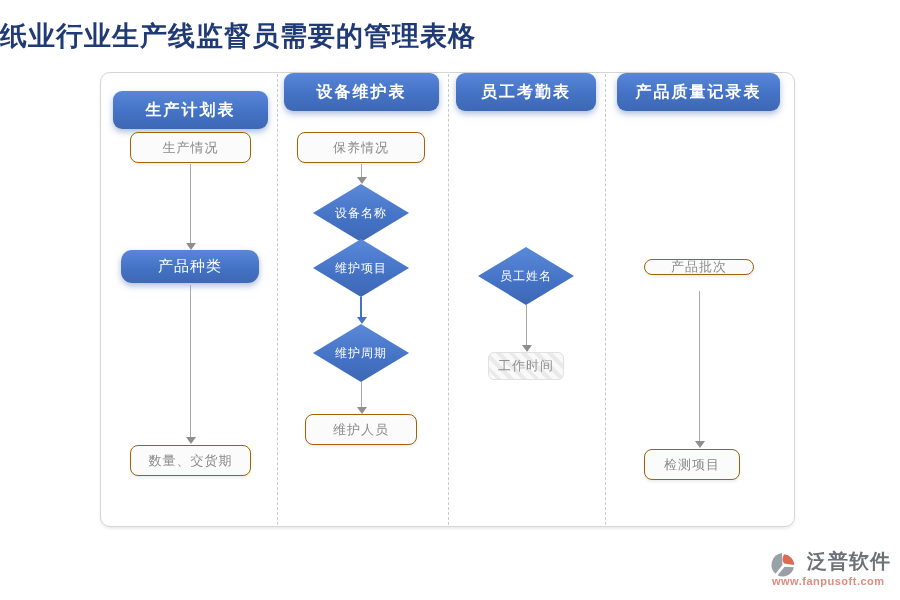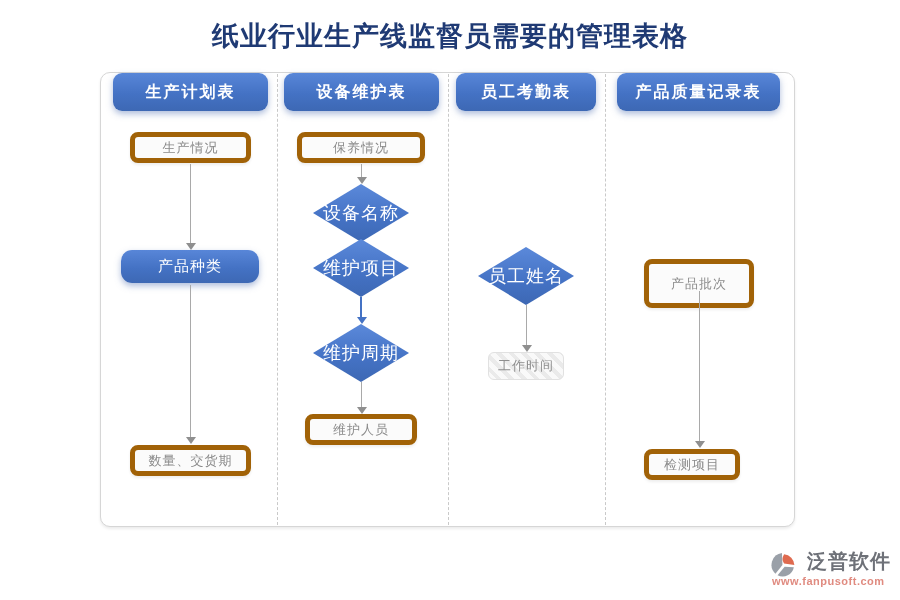--- a/index.html
+++ b/index.html
@@ -5,21 +5,21 @@
   * { margin:0; padding:0; box-sizing:border-box; }
   html,body { width:900px; height:600px; }
   body {
     font-family:"Liberation Sans","DejaVu Sans",sans-serif;
     background:#ffffff; position:relative; overflow:hidden;
   }
   .stage { position:absolute; inset:0; width:900px; height:600px; }
 
   .page-title {
     position:absolute; left:0; top:18px; width:900px;
-    text-align:center; font-family:"DejaVu Serif","Liberation Serif",serif;
+    font-family:"DejaVu Serif","Liberation Serif",serif;
     font-size:27px; font-weight:bold; color:#1f3a74; letter-spacing:1px;
   }
 
   .panel {
     position:absolute; left:100px; top:72px; width:695px; height:455px;
     border:1px solid #d6d6d6; border-radius:10px; background:#fff;
     box-shadow:0 2px 3px rgba(0,0,0,.08);
   }
   .divider {
     position:absolute; top:74px; height:451px; width:0;
@@ -27,46 +27,46 @@
   }
   .div1 { left:277px; } .div2 { left:448px; } .div3 { left:605px; }
 
   .col-header {
     position:absolute; height:38px; border-radius:9px;
     background:linear-gradient(180deg,#5886d8 0%,#4472c4 55%,#3d68b4 100%);
     color:#fff; font-weight:bold; font-size:16px; letter-spacing:2px;
     display:flex; align-items:center; justify-content:center;
     box-shadow:0 3px 6px rgba(96,126,185,.5);
   }
-  .h1 { left:113px; top:73px; width:155px; }
+  .h1 { left:113px; top:91px; width:155px; }
   .h2 { left:284px; top:73px; width:155px; }
   .h3 { left:456px; top:73px; width:140px; }
   .h4 { left:617px; top:73px; width:163px; }
 
   .node {
     position:absolute; display:flex; align-items:center; justify-content:center;
     font-size:13px; letter-spacing:1px;
   }
   .node-light {
-    background:#fbfbfb; border:5px solid #a16207; border-radius:8px;
+    background:#fbfbfb; border:1px solid #a16207; border-radius:8px;
     color:#8a8a8a; box-shadow:0 2px 3px rgba(0,0,0,.07);
   }
   .node-blue {
     background:linear-gradient(180deg,#5886d8 0%,#4472c4 55%,#3d68b4 100%);
     border-radius:11px; color:#fff; font-size:15px;
     box-shadow:0 3px 6px rgba(96,126,185,.5);
   }
   .node-striped {
     background:repeating-linear-gradient(45deg,#f9f9f9 0 5px,#eaeaea 5px 9px);
     border:1px solid #e1e1e1; border-radius:6px; color:#8f8f8f; font-size:13px;
   }
   .diamond {
     position:absolute; width:96px; height:58px;
     display:flex; align-items:center; justify-content:center;
-    color:#fff; font-size:18px; letter-spacing:1px;
+    color:#fff; font-size:12px; letter-spacing:1px;
     background:linear-gradient(180deg,#5b89da 0%,#4472c4 60%,#3d68b4 100%);
     clip-path:polygon(50% 0%,100% 50%,50% 100%,0% 50%);
     filter:drop-shadow(0 2px 3px rgba(96,126,185,.55));
   }
 
   .arrow { position:absolute; width:0; border-left:1px solid #a9a9a9; }
   .arrow::after {
     content:""; position:absolute; bottom:-7px; left:-5.5px;
     border-left:5px solid transparent; border-right:5px solid transparent;
     border-top:7px solid #8f8f8f;
@@ -114,21 +114,21 @@
   <div class="diamond" style="left:313px;top:239px;">维护项目</div>
   <div class="arrow arrow-blue" style="left:360px;top:297px;height:20px;"></div>
   <div class="diamond" style="left:313px;top:324px;">维护周期</div>
   <div class="arrow" style="left:361px;top:382px;height:25px;"></div>
   <div class="node node-light" style="left:305px;top:414px;width:112px;height:31px;">维护人员</div>
 
   <div class="diamond" style="left:478px;top:247px;">员工姓名</div>
   <div class="arrow" style="left:526px;top:305px;height:40px;"></div>
   <div class="node node-striped" style="left:488px;top:352px;width:76px;height:28px;">工作时间</div>
 
-  <div class="node node-light" style="left:644px;top:259px;width:110px;height:49px;">产品批次</div>
+  <div class="node node-light" style="left:644px;top:259px;width:110px;height:16px;">产品批次</div>
   <div class="arrow" style="left:699px;top:291px;height:150px;"></div>
   <div class="node node-light" style="left:644px;top:449px;width:96px;height:31px;">检测项目</div>
 
   <div class="logo">
     <svg class="logo-icon" viewBox="0 0 24 24">
       <path d="M11 1 A 11 11 0 0 0 5 20 L 11.5 12 Z" fill="#9aa0a8"></path>
       <path d="M13 2 A 10.5 10.5 0 0 1 22.5 12 L 13 10.5 Q 10 7 13 2 Z" fill="#df6a4f"></path>
       <path d="M22 14 A 10.5 10.5 0 0 1 7 21.5 L 13.5 13.5 Z" fill="#9aa0a8"></path>
     </svg>
     <span class="logo-name">泛普软件</span>

